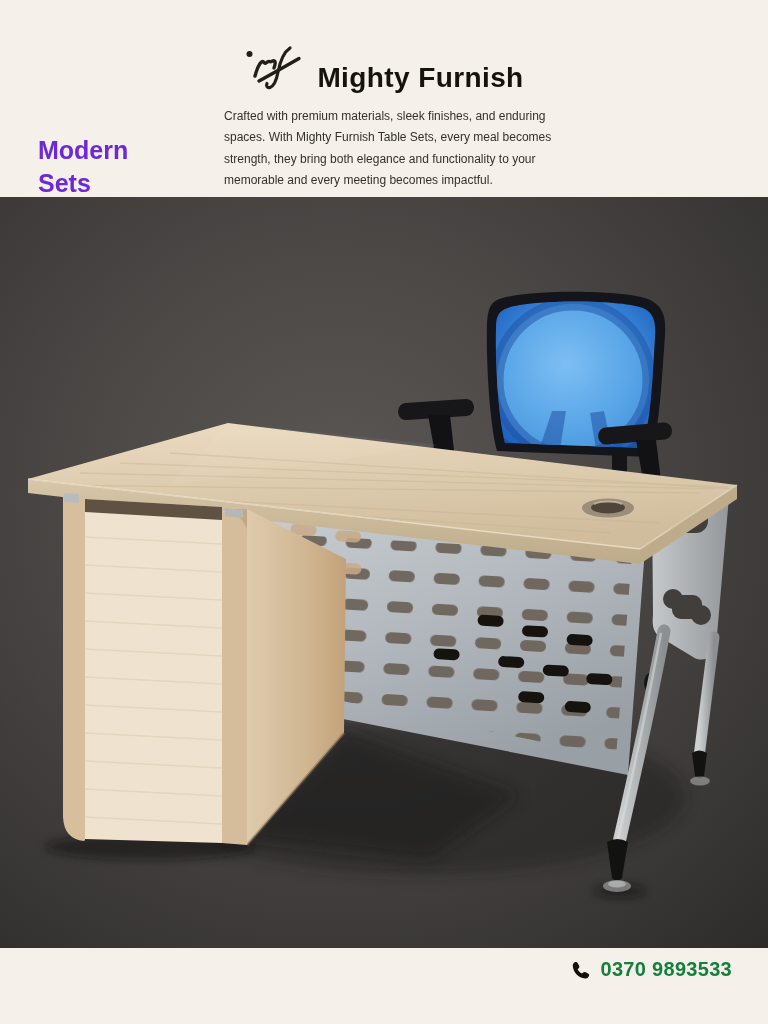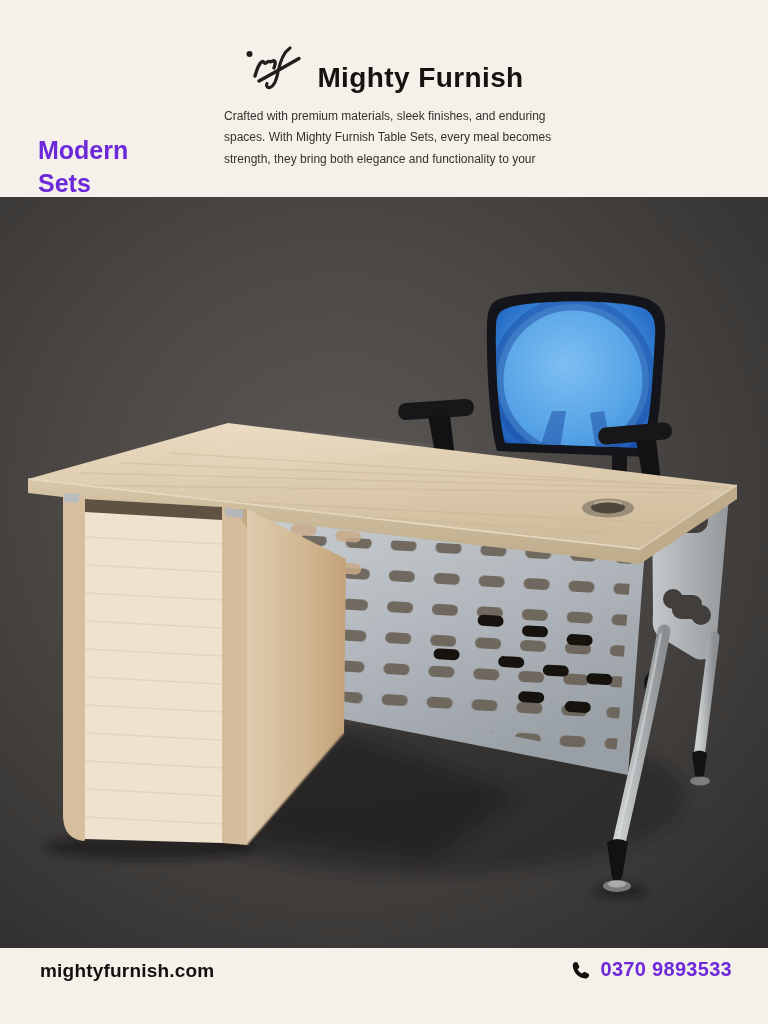--- a/index.html
+++ b/index.html
@@ -32,21 +32,21 @@
   }
   
   .footer{position:absolute;left:0;top:948px;width:768px;height:76px;}
   .site{
     position:absolute;left:40px;top:12px;
     font-size:19px;font-weight:bold;letter-spacing:.2px;color:#14110d;
   }
   .phone{
     position:absolute;right:36px;top:10px;
     display:flex;align-items:center;gap:10px;
-    font-size:20px;font-weight:bold;letter-spacing:.3px;color:#6d28d9;
+    font-size:20px;font-weight:bold;letter-spacing:.3px;color:#15803d;
   }
   .phone-icon{width:21px;height:21px;flex:0 0 auto;margin-top:2px;}
 </style>
 </head>
 <body>
 
 <div class="page">
 
   <div class="brand-row">
     <svg class="brand-mark" viewBox="0 0 60 48" aria-hidden="true">
@@ -61,20 +61,21 @@
   </div>
 
   <div class="product-title">
       <div>Modern</div>
       <div>Sets</div>
     </div>
   <div class="product-desc">
       <div>Crafted with premium materials, sleek finishes, and enduring</div>
       <div>spaces. With Mighty Furnish Table Sets, every meal becomes</div>
       <div>strength, they bring both elegance and functionality to your</div>
+      <div>memorable and every meeting becomes impactful.</div>
     </div>
 
   <svg class="photo" viewBox="0 0 768 751" aria-hidden="true">
     <defs>
       <radialGradient id="bgG" cx="0.44" cy="0.40" r="0.95">
         <stop offset="0" stop-color="#5b5755"></stop>
         <stop offset="0.35" stop-color="#4b4846"></stop>
         <stop offset="0.68" stop-color="#393735"></stop>
         <stop offset="1" stop-color="#242322"></stop>
       </radialGradient>
@@ -254,21 +255,20 @@
       </g>
       <path d="M85,302 L222,310 L222,323 L85,315 Z" fill="#5f5242"></path>
       <path d="M222,310 L247,312 L247,648 L222,646 Z" fill="#d5bd9b"></path>
       <path d="M222,312 Q240,315 247,332 L247,312 Z" fill="#c3a883"></path>
       <path d="M64,296 L79,297 L79,306 L64,305 Z" fill="#b8bcbe"></path>
       <path d="M225,311 L243,313 L243,321 L225,319 Z" fill="#b4b8ba"></path>
     </g>
   </svg>
 
   <div class="footer">
-    <div class="site">mightyfurnish.com</div>
     <div class="phone">
       <svg class="phone-icon" viewBox="0 0 24 24" aria-hidden="true">
         <path fill="#14110d" d="M7.3,2.4 C8.3,2 9.4,2.5 9.9,3.5 L11.6,6.9 C12,7.7 11.8,8.7 11.1,9.3 L9.8,10.5 C10.8,12.7 12.6,14.5 14.8,15.5 L16.1,14.2 C16.7,13.6 17.6,13.4 18.4,13.8 L21.8,15.4 C22.8,15.9 23.3,17 22.9,18 C22.3,19.9 20.5,21.3 18.5,21 C10.5,20.1 5.2,14.8 4.3,6.8 C4.1,4.8 5.4,3.1 7.3,2.4 Z"></path>
       </svg>
       <span>0370 9893533</span>
     </div>
   </div>
 
 </div>
 

